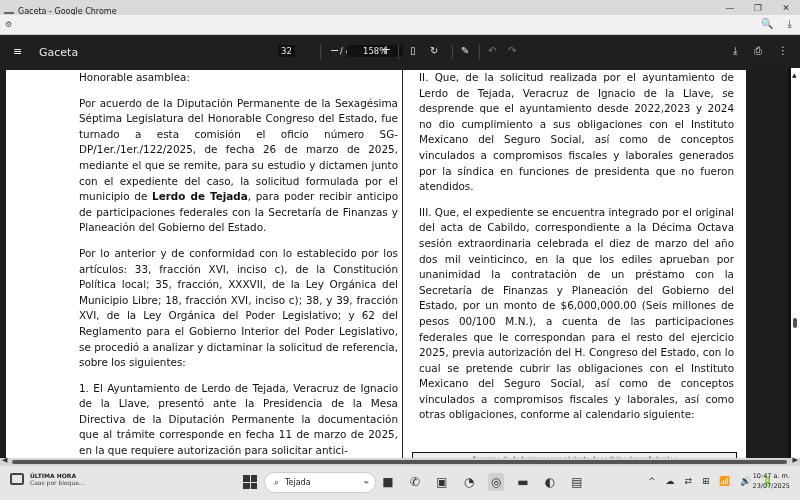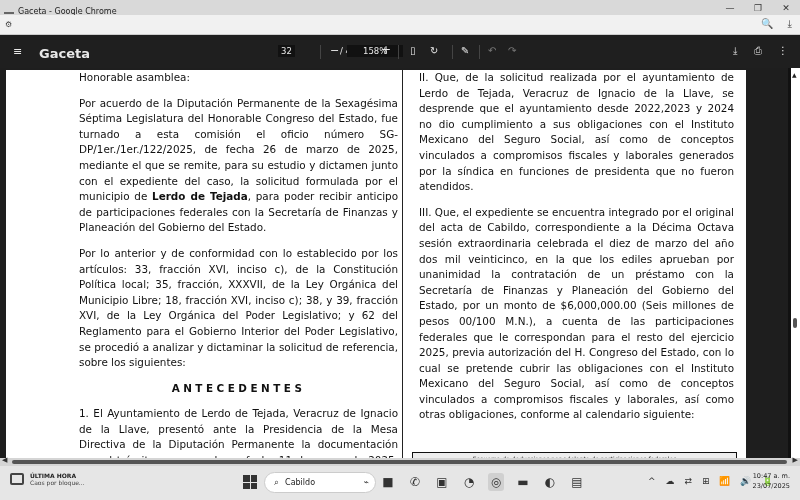--- a/index.html
+++ b/index.html
@@ -13,21 +13,21 @@
   .titlebar .wc { width: 28px; height: 15px; display: flex; align-items: center; justify-content: center; font-size: 9px; color: #333; }
 
   
   .addressbar { position: absolute; left: 0; top: 15px; width: 800px; height: 20px; background: #f1f1f1; display: flex; align-items: center; font-size: 8.5px; color: #333; border-bottom: 1px solid #ccc; }
   .addressbar .site-icon { width: 10px; margin-left: 5px; margin-right: 7px; font-size: 8px; color: #444; }
   .addressbar .right-icons { position: absolute; right: 8px; top: 3px; display: flex; gap: 14px; font-size: 10px; color: #333; }
 
   
   .pdfbar { position: absolute; left: 0; top: 36px; width: 800px; height: 32px; background: #1f1f1f; display: flex; align-items: center; color: #e8e8e8; font-size: 8.5px; }
   .pdfbar .menu-btn { position: absolute; left: 13px; top: 9px; font-size: 11px; }
-  .pdfbar .doc-title { position: absolute; left: 39px; top: 10px; font-size: 13px; font-weight: bold; }
+  .pdfbar .doc-title { position: absolute; left: 39px; top: 10px; font-size: 11px; font-weight: normal; }
   .pdfbar .page-box { position: absolute; left: 278px; top: 9px; background: #111; padding: 1px 3px; font-size: 8.5px; }
   .pdfbar .page-total { position: absolute; left: 296px; top: 10px; font-size: 8.5px; padding-left: 44px; }
   .pdfbar .sep { position: absolute; top: 9px; width: 1px; height: 14px; background: #444; }
   .pdfbar .zoom-out { position: absolute; left: 330px; top: 8px; font-size: 11px; }
   .pdfbar .zoom-box { position: absolute; left: 347px; top: 9px; background: #111; padding: 1px 16px; font-size: 8.5px; }
   .pdfbar .zoom-in { position: absolute; left: 381px; top: 7px; font-size: 12px; }
   .pdfbar .tool { position: absolute; top: 9px; font-size: 10px; }
   .pdfbar .tool.dim { color: #777; }
 
   
@@ -109,21 +109,20 @@
   <span class="tool" style="left:754px">⎙</span>
   <span class="tool" style="left:778px">⋮</span>
 </div>
 
 <div class="viewer">
   <div class="page">
     <div class="col left">
       <p>Honorable asamblea:</p>
       <p><span>Por acuerdo de la Diputación Permanente de la Sexagésima Séptima Legislatura del Honorable Congreso del Estado, fue turnado a esta comisión el oficio número SG-DP/1er./1er./122/2025, de fecha 26 de marzo de 2025, mediante el que se remite, para su estudio y dictamen junto con el expediente del caso, la solicitud formulada por el municipio de </span><b>Lerdo de Tejada</b><span>, para poder recibir anticipo de participaciones federales con la Secretaría de Finanzas y Planeación del Gobierno del Estado.</span></p>
       <p>Por lo anterior y de conformidad con lo establecido por los artículos: 33, fracción XVI, inciso c), de la Constitución Política local; 35, fracción, XXXVII, de la Ley Orgánica del Municipio Libre; 18, fracción XVI, inciso c); 38, y 39, fracción XVI, de la Ley Orgánica del Poder Legislativo; y 62 del Reglamento para el Gobierno Interior del Poder Legislativo, se procedió a analizar y dictaminar la solicitud de referencia, sobre los siguientes:</p>
-      <p class="heading-spaced">ANTECEDENTES</p>
       <p>1. El Ayuntamiento de Lerdo de Tejada, Veracruz de Ignacio de la Llave, presentó ante la Presidencia de la Mesa Directiva de la Diputación Permanente la documentación que al trámite corresponde en fecha 11 de marzo de 2025, en la que requiere autorización para solicitar antici-</p>
     </div>
     <div class="divider"></div>
     <div class="col right">
       <p>II.  Que, de la solicitud realizada por el ayuntamiento de Lerdo de Tejada, Veracruz de Ignacio de la Llave, se desprende que el ayuntamiento desde 2022,2023 y 2024 no dio cumplimiento a sus obligaciones con el Instituto Mexicano del Seguro Social, así como de conceptos vinculados a compromisos fiscales y laborales generados por la síndica en funciones de presidenta que no fueron atendidos.</p>
       <p>III. Que, el expediente se encuentra integrado por  el original del acta de Cabildo, correspondiente a la Décima Octava  sesión extraordinaria celebrada el diez de marzo del año dos mil veinticinco, en la que los ediles aprueban por unanimidad la contratación de un préstamo con la Secretaría de Finanzas y Planeación del Gobierno del Estado, por un monto de $6,000,000.00 (Seis millones de pesos 00/100 M.N.), a cuenta de las participaciones federales que le correspondan para el resto del ejercicio 2025, previa autorización del H. Congreso del Estado, con lo cual se pretende cubrir las obligaciones con el Instituto Mexicano del Seguro Social, así como de conceptos vinculados a compromisos fiscales y laborales, así como otras obligaciones, conforme al calendario siguiente:</p>
     </div>
     <div class="table-caption">Esquema de deducciones por adelanto de participaciones federales</div>
   </div>
 </div>
@@ -148,21 +147,21 @@
     </div>
   </div>
   <div class="start">
     <span></span>
       <span></span>
       <span></span>
       <span></span>
   </div>
   <div class="search">
     <span class="s-icon">⌕</span>
-    <span>Cabildo</span>
+    <span>Tejada</span>
     <span class="s-deco">⌁</span>
   </div>
   <div class="task-icons">
     <span class="ti">■</span>
     <span class="ti">✆</span>
     <span class="ti">▣</span>
     <span class="ti">◔</span>
     <span class="ti active">◎</span>
     <span class="ti">▬</span>
     <span class="ti">◐</span>

